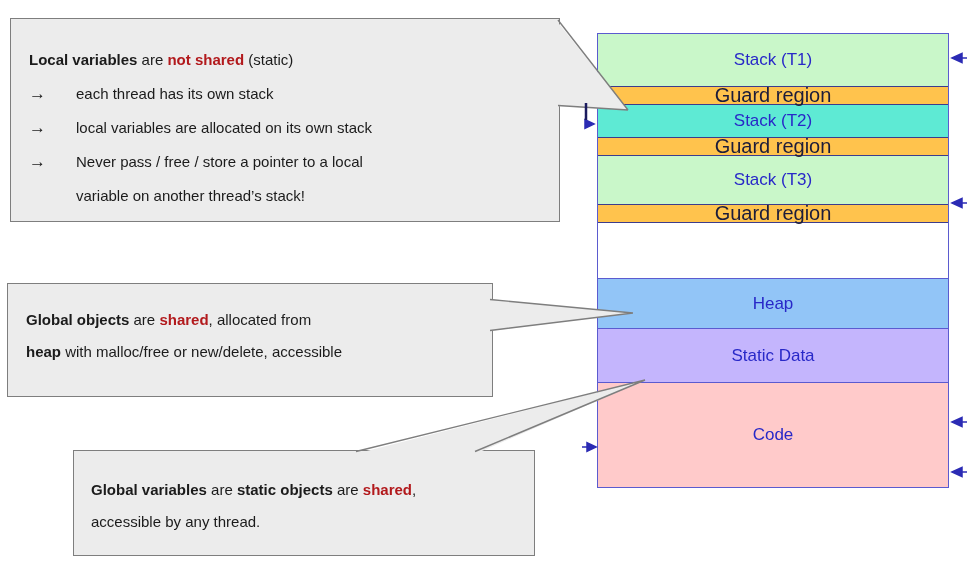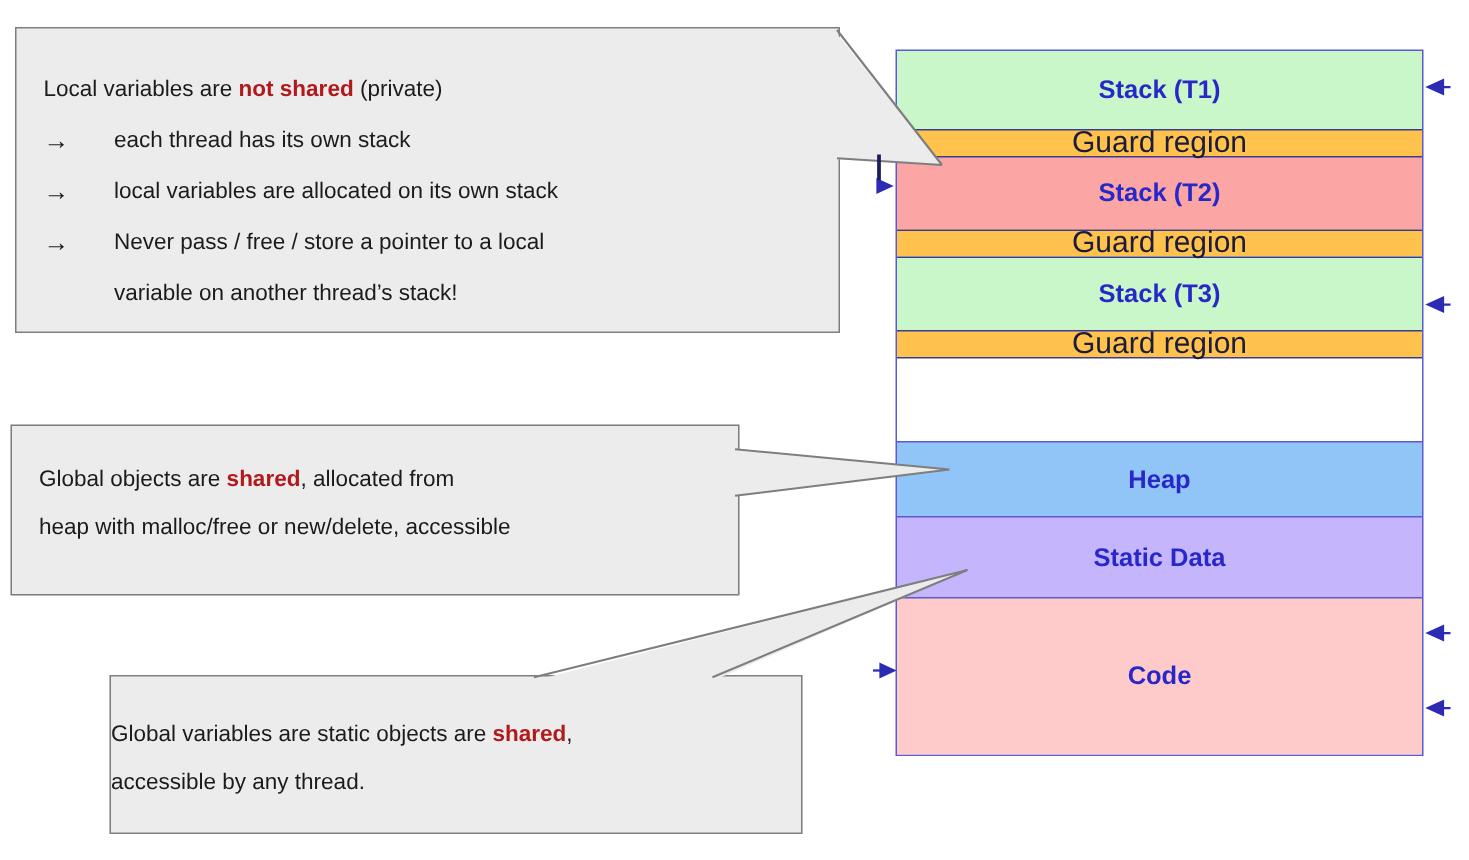--- a/index.html
+++ b/index.html
@@ -13,52 +13,52 @@
     position:relative;width:979px;height:573px;overflow:hidden;background:#fff;
     font-family:"Liberation Sans","DejaVu Sans",sans-serif;color:var(--text);
   }
   .callout{
     position:absolute;background:var(--callout-bg);
     border:1.5px solid var(--callout-border);box-sizing:border-box;
     font-size:15px;z-index:2;
   }
   #callout-local  {left:10px;top:18px;width:550px;height:204px;padding:24px 10px 0 18px;}
   #callout-dynamic{left:7px;top:283px;width:486px;height:114px;padding:20px 10px 0 18px;}
-  #callout-global {left:73px;top:450px;width:462px;height:106px;padding:23px 10px 0 0;}
+  #callout-global {left:73px;top:450px;width:462px;height:106px;padding:23px 10px 0 17px;}
   .tl{line-height:32px;white-space:nowrap;}
   #callout-local .tl{line-height:34px;}
-  .seg-b{font-weight:400;}
+  .seg-b{font-weight:700;}
   .seg-r{font-weight:700;color:var(--red);}
   .bullet-row{display:grid;grid-template-columns:47px 1fr;}
   .bullet-arrow{font-weight:700;font-size:17px;line-height:34px;}
   #memory-map{
     position:absolute;left:597px;top:33px;width:350px;
     border:1.5px solid var(--region-border);z-index:1;
   }
   .region{
     box-sizing:border-box;display:flex;align-items:center;justify-content:center;
     overflow:visible;
   }
-  .region-label-strong{font-weight:700;color:var(--label-blue);font-size:17px;}
+  .region-label-strong{font-weight:400;color:var(--label-blue);font-size:17px;}
   .region-label-guard{font-weight:400;color:var(--guard-text);font-size:20px;line-height:15px;}
   #overlay{position:absolute;left:0;top:0;width:979px;height:573px;z-index:3;pointer-events:none;}
 </style>
 </head>
 <body>
 
 <div id="canvas">
 
   <div id="memory-map">
       <div class="region" style="height: 52px; background: rgb(201, 247, 201);">
         <span class="region-label-strong">Stack (T1)</span>
       </div>
       <div class="region" style="height: 18px; background: rgb(255, 195, 77); border-top: 1.5px solid rgb(60, 60, 140);">
         <span class="region-label-guard">Guard region</span>
       </div>
-      <div class="region" style="height: 49px; background: #fca5a5; border-top: 1.5px solid rgb(60, 60, 140);">
+      <div class="region" style="height: 33px; background: #5eead4; border-top: 1.5px solid rgb(60, 60, 140);">
         <span class="region-label-strong">Stack (T2)</span>
       </div>
       <div class="region" style="height: 18px; background: rgb(255, 195, 77); border-top: 1.5px solid rgb(60, 60, 140);">
         <span class="region-label-guard">Guard region</span>
       </div>
       <div class="region" style="height: 49px; background: rgb(201, 247, 201); border-top: 1.5px solid rgb(60, 60, 140);">
         <span class="region-label-strong">Stack (T3)</span>
       </div>
       <div class="region" style="height: 18px; background: rgb(255, 195, 77); border-top: 1.5px solid rgb(60, 60, 140);">
         <span class="region-label-guard">Guard region</span>
@@ -70,21 +70,21 @@
       <div class="region" style="height: 54px; background: #c4b5fd; border-top: 1.5px solid rgb(91, 91, 207);">
         <span class="region-label-strong">Static Data</span>
       </div>
       <div class="region" style="height: 105px; background: rgb(255, 202, 202); border-top: 1.5px solid rgb(91, 91, 207);">
         <span class="region-label-strong">Code</span>
       </div>
     </div>
 
   <div class="callout" id="callout-local">
     <div>
-        <div class="tl"><span class="seg-b">Local variables</span><span> are </span><span class="seg-r">not shared</span><span> (private)</span></div>
+        <div class="tl"><span class="seg-b">Local variables</span><span> are </span><span class="seg-r">not shared</span><span> (static)</span></div>
       </div>
     <div>
         <div class="bullet-row">
           <span class="bullet-arrow">→</span>
           <div>
             <div class="tl"><span>each thread has its own stack</span></div>
           </div>
         </div>
         <div class="bullet-row">
           <span class="bullet-arrow">→</span>

